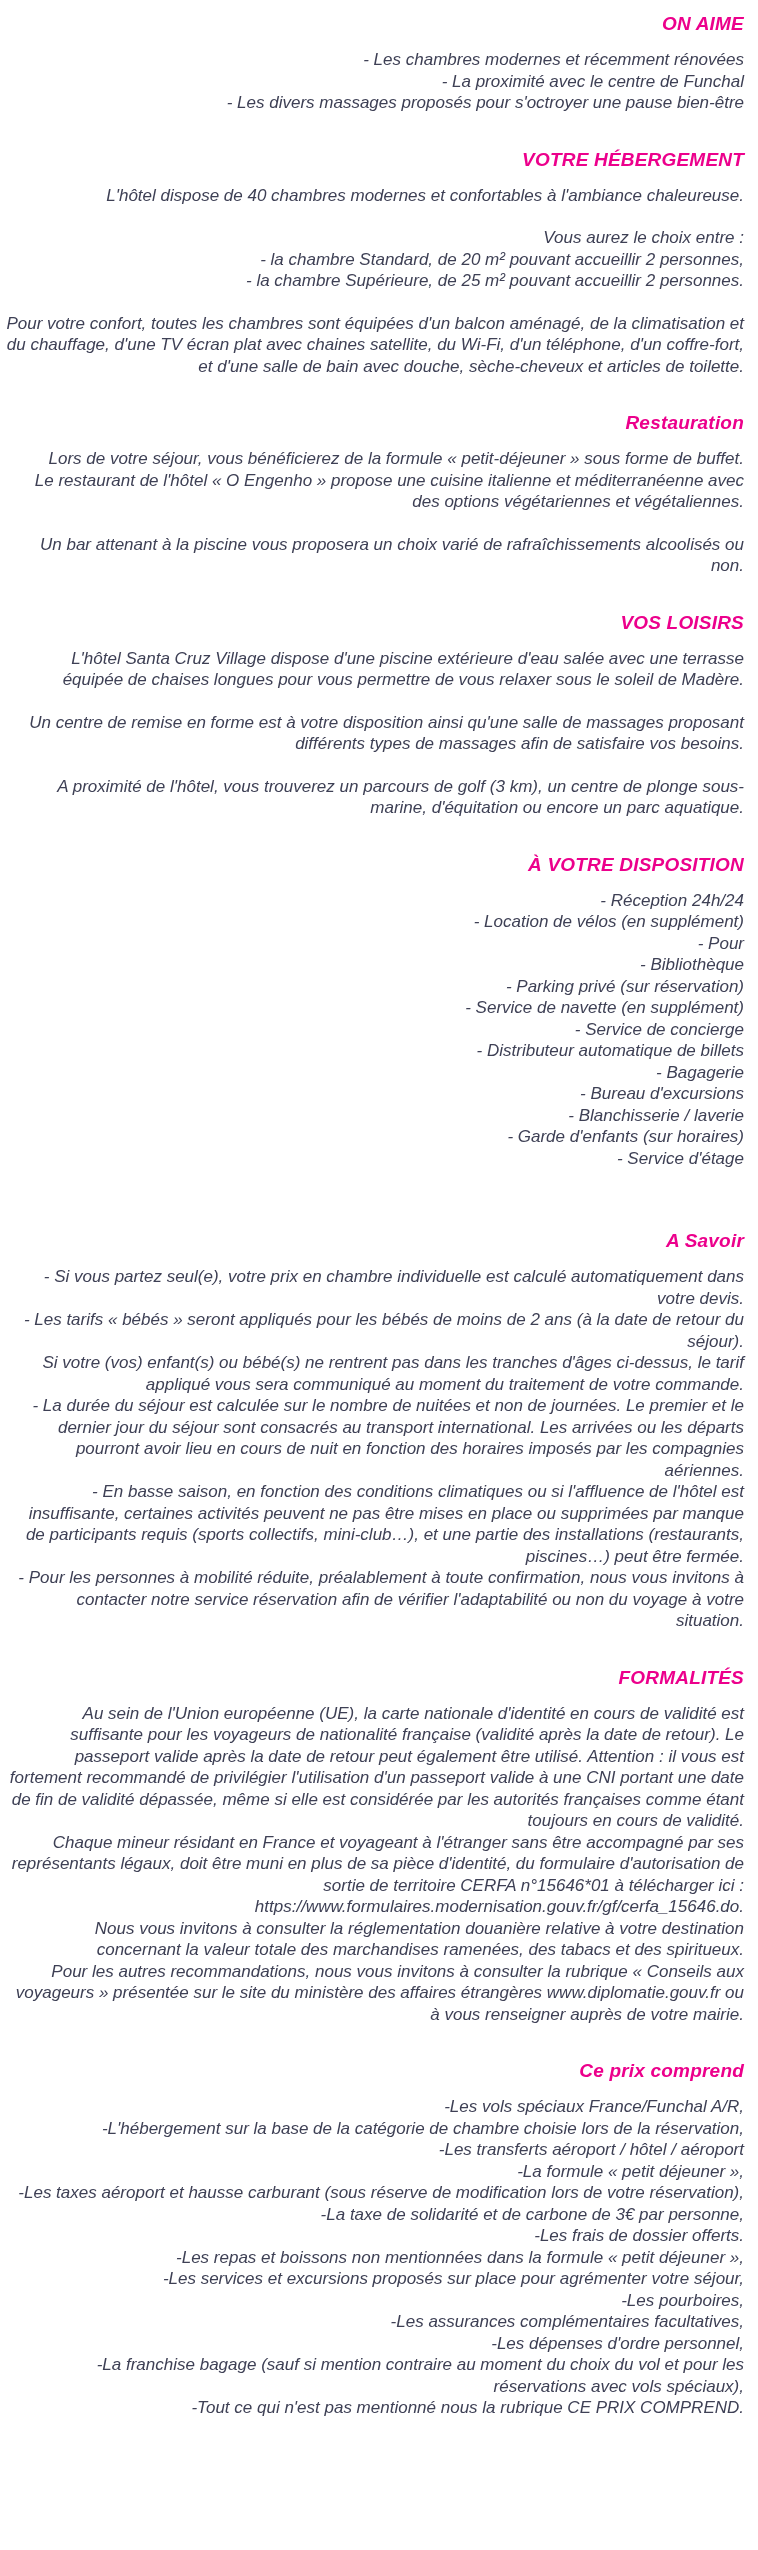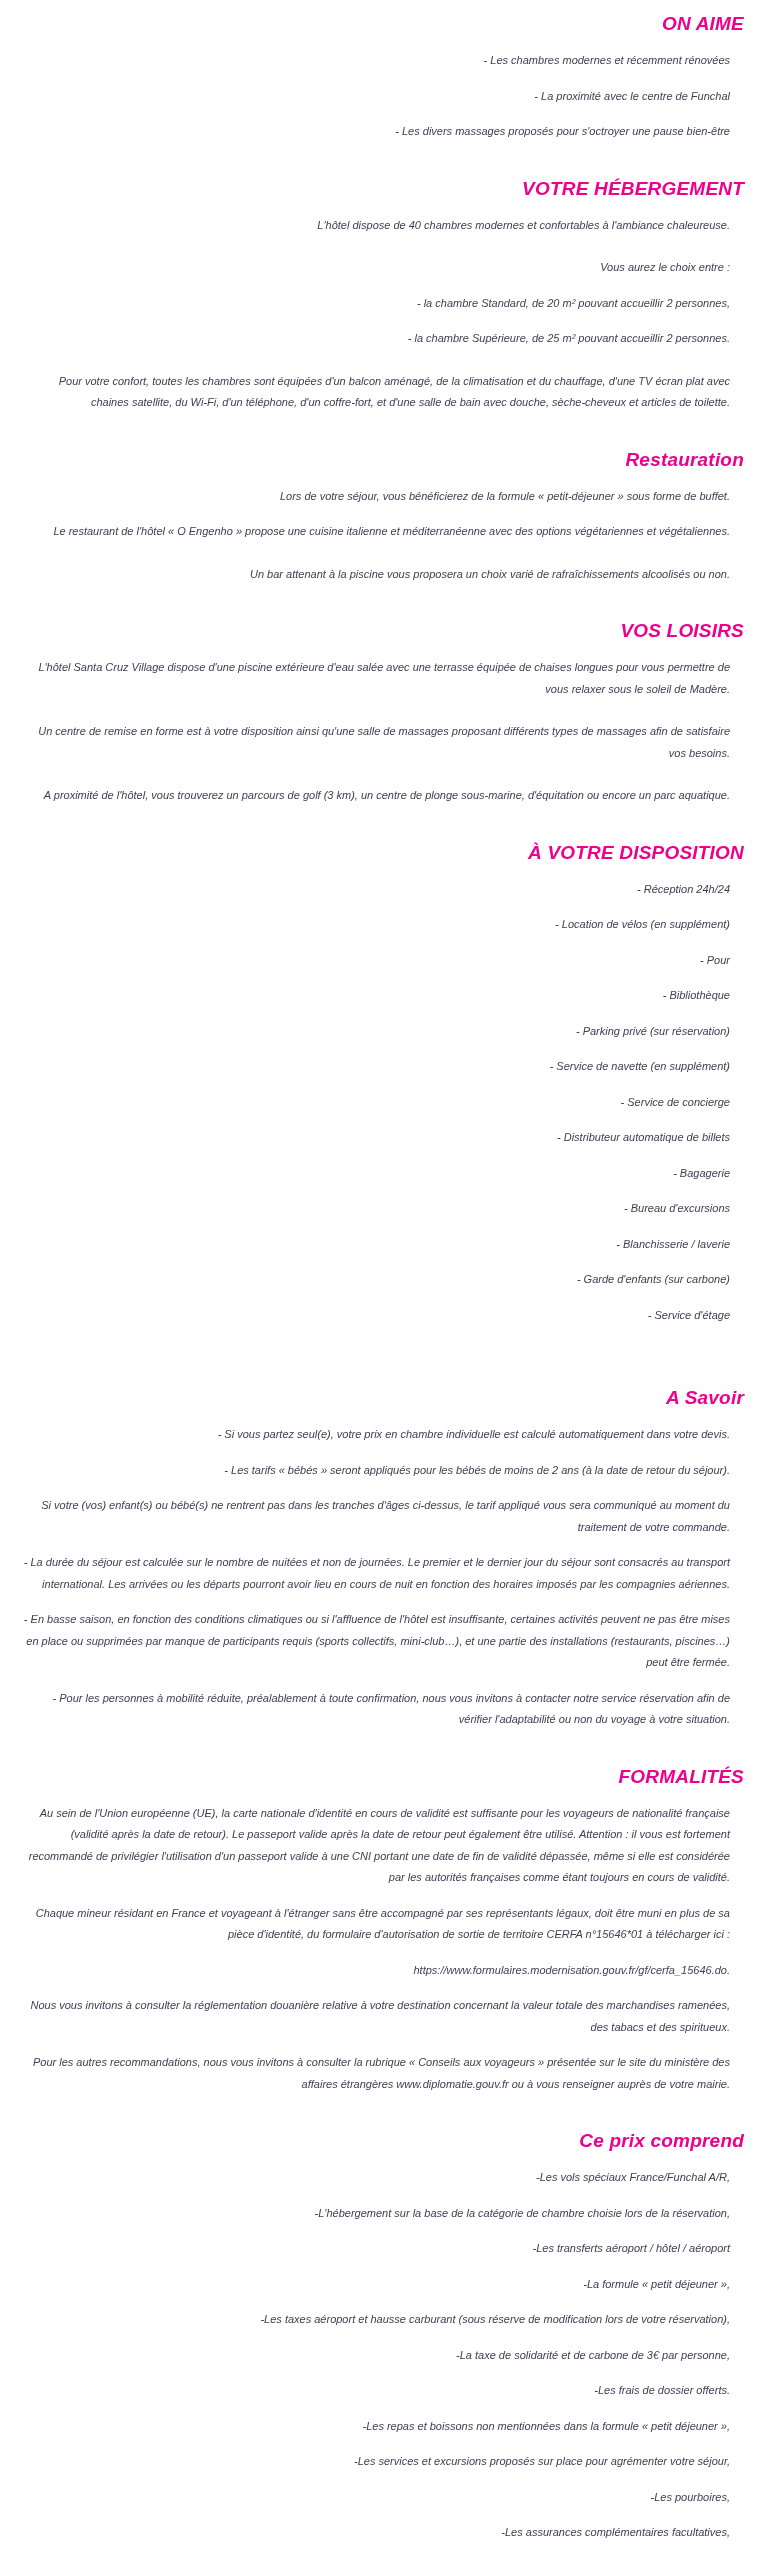--- a/index.html
+++ b/index.html
@@ -18,23 +18,23 @@
     font-weight: bold;
     font-style: italic;
     font-size: 19px;
     line-height: 24px;
     margin: 34px 0 13px 0;
     letter-spacing: 0.2px;
   }
   .heading.first { margin-top: 4px; }
   .heading.xl-gap { margin-top: 60px; }
   .line {
-    font-size: 11px;
+    font-size: 17px;
     line-height: 21.5px;
-    margin: 14px;
+    margin: 0;
   }
   .sp { margin-bottom: 21px; }
 </style>
 </head>
 <body>
 
 <div class="page">
 
   <section>
     <h2 class="heading first">ON AIME</h2>
@@ -72,21 +72,21 @@
     <p class="line">- Location de vélos (en supplément)</p>
     <p class="line">- Pour</p>
     <p class="line">- Bibliothèque</p>
     <p class="line">- Parking privé (sur réservation)</p>
     <p class="line">- Service de navette (en supplément)</p>
     <p class="line">- Service de concierge</p>
     <p class="line">- Distributeur automatique de billets</p>
     <p class="line">- Bagagerie</p>
     <p class="line">- Bureau d'excursions</p>
     <p class="line">- Blanchisserie / laverie</p>
-    <p class="line">- Garde d'enfants (sur carbone)</p>
+    <p class="line">- Garde d'enfants (sur horaires)</p>
     <p class="line">- Service d'étage</p>
   </section>
 
   <section>
     <h2 class="heading xl-gap">A Savoir</h2>
     <p class="line">- Si vous partez seul(e), votre prix en chambre individuelle est calculé automatiquement dans votre devis.</p>
     <p class="line">- Les tarifs « bébés » seront appliqués pour les bébés de moins de 2 ans (à la date de retour du séjour).</p>
     <p class="line">Si votre (vos) enfant(s) ou bébé(s) ne rentrent pas dans les tranches d'âges ci-dessus, le tarif appliqué vous sera communiqué au moment du traitement de votre commande.</p>
     <p class="line">- La durée du séjour est calculée sur le nombre de nuitées et non de journées. Le premier et le dernier jour du séjour sont consacrés au transport international. Les arrivées ou les départs pourront avoir lieu en cours de nuit en fonction des horaires imposés par les compagnies aériennes.</p>
     <p class="line">- En basse saison, en fonction des conditions climatiques ou si l'affluence de l'hôtel est insuffisante, certaines activités peuvent ne pas être mises en place ou supprimées par manque de participants requis (sports collectifs, mini-club…), et une partie des installations (restaurants, piscines…) peut être fermée.</p>
@@ -111,17 +111,18 @@
     <p class="line">-Les taxes aéroport et hausse carburant (sous réserve de modification lors de votre réservation),</p>
     <p class="line">-La taxe de solidarité et de carbone de 3€ par personne,</p>
     <p class="line">-Les frais de dossier offerts.</p>
   </section>
 
   <section>
     <p class="line">-Les repas et boissons non mentionnées dans la formule « petit déjeuner »,</p>
     <p class="line">-Les services et excursions proposés sur place pour agrémenter votre séjour,</p>
     <p class="line">-Les pourboires,</p>
     <p class="line">-Les assurances complémentaires facultatives,</p>
+    <p class="line">-Les dépenses d'ordre personnel,</p>
     <p class="line">-La franchise bagage (sauf si mention contraire au moment du choix du vol et pour les réservations avec vols spéciaux),</p>
     <p class="line">-Tout ce qui n'est pas mentionné nous la rubrique CE PRIX COMPREND.</p>
   </section>
 
 </div>
 
 </body></html>

